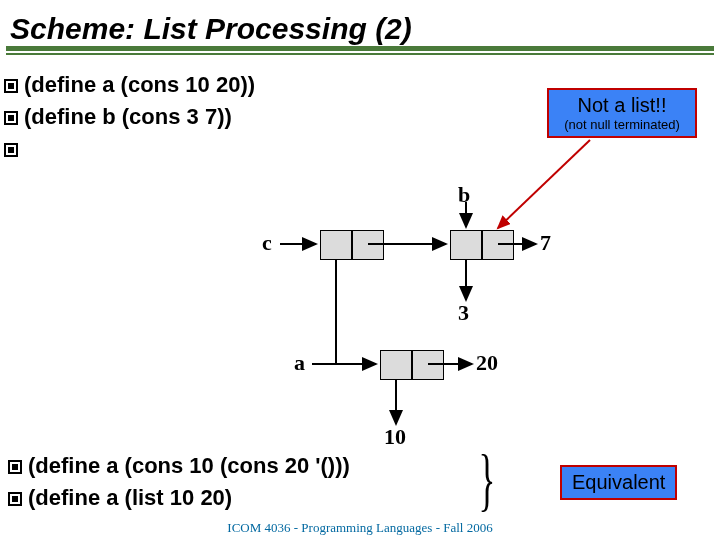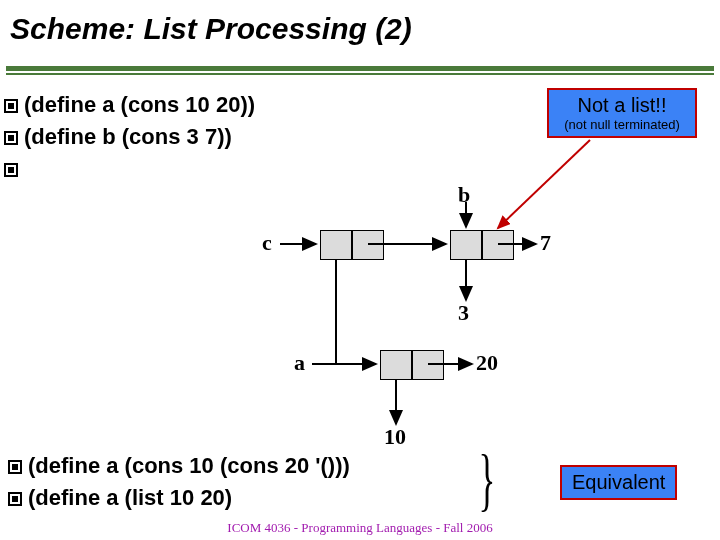--- a/index.html
+++ b/index.html
@@ -8,21 +8,21 @@
     height: 540px;
     background: #fff;
     font-family: Arial, Helvetica, sans-serif;
     position: relative;
     overflow: hidden;
   }
   .title {
     font-size: 30px;
     font-weight: bold;
     font-style: italic;
-    padding: 12px 10px 20px 10px;
+    padding: 12px 10px 0 10px;
   }
   .rule-thick {
     height: 5px;
     background: #4a7a3a;
     margin: 0 6px;
   }
   .rule-thin {
     height: 2px;
     background: #4a7a3a;
     margin: 2px 6px 0 6px;
@@ -76,21 +76,21 @@
     font-weight: bold;
   }
   .diagram svg { position: absolute; left:0; top:0; }
   .footer {
     position: absolute;
     bottom: 4px;
     width: 100%;
     text-align: center;
     font-size: 13px;
     font-family: "Times New Roman", serif;
-    color: #a21caf;
+    color: #0369a1;
   }
   .bottom-code {
     position: absolute;
     left: 8px;
     top: 450px;
     font-size: 22px;
     font-weight: bold;
     line-height: 1.45;
   }
   .brace {

